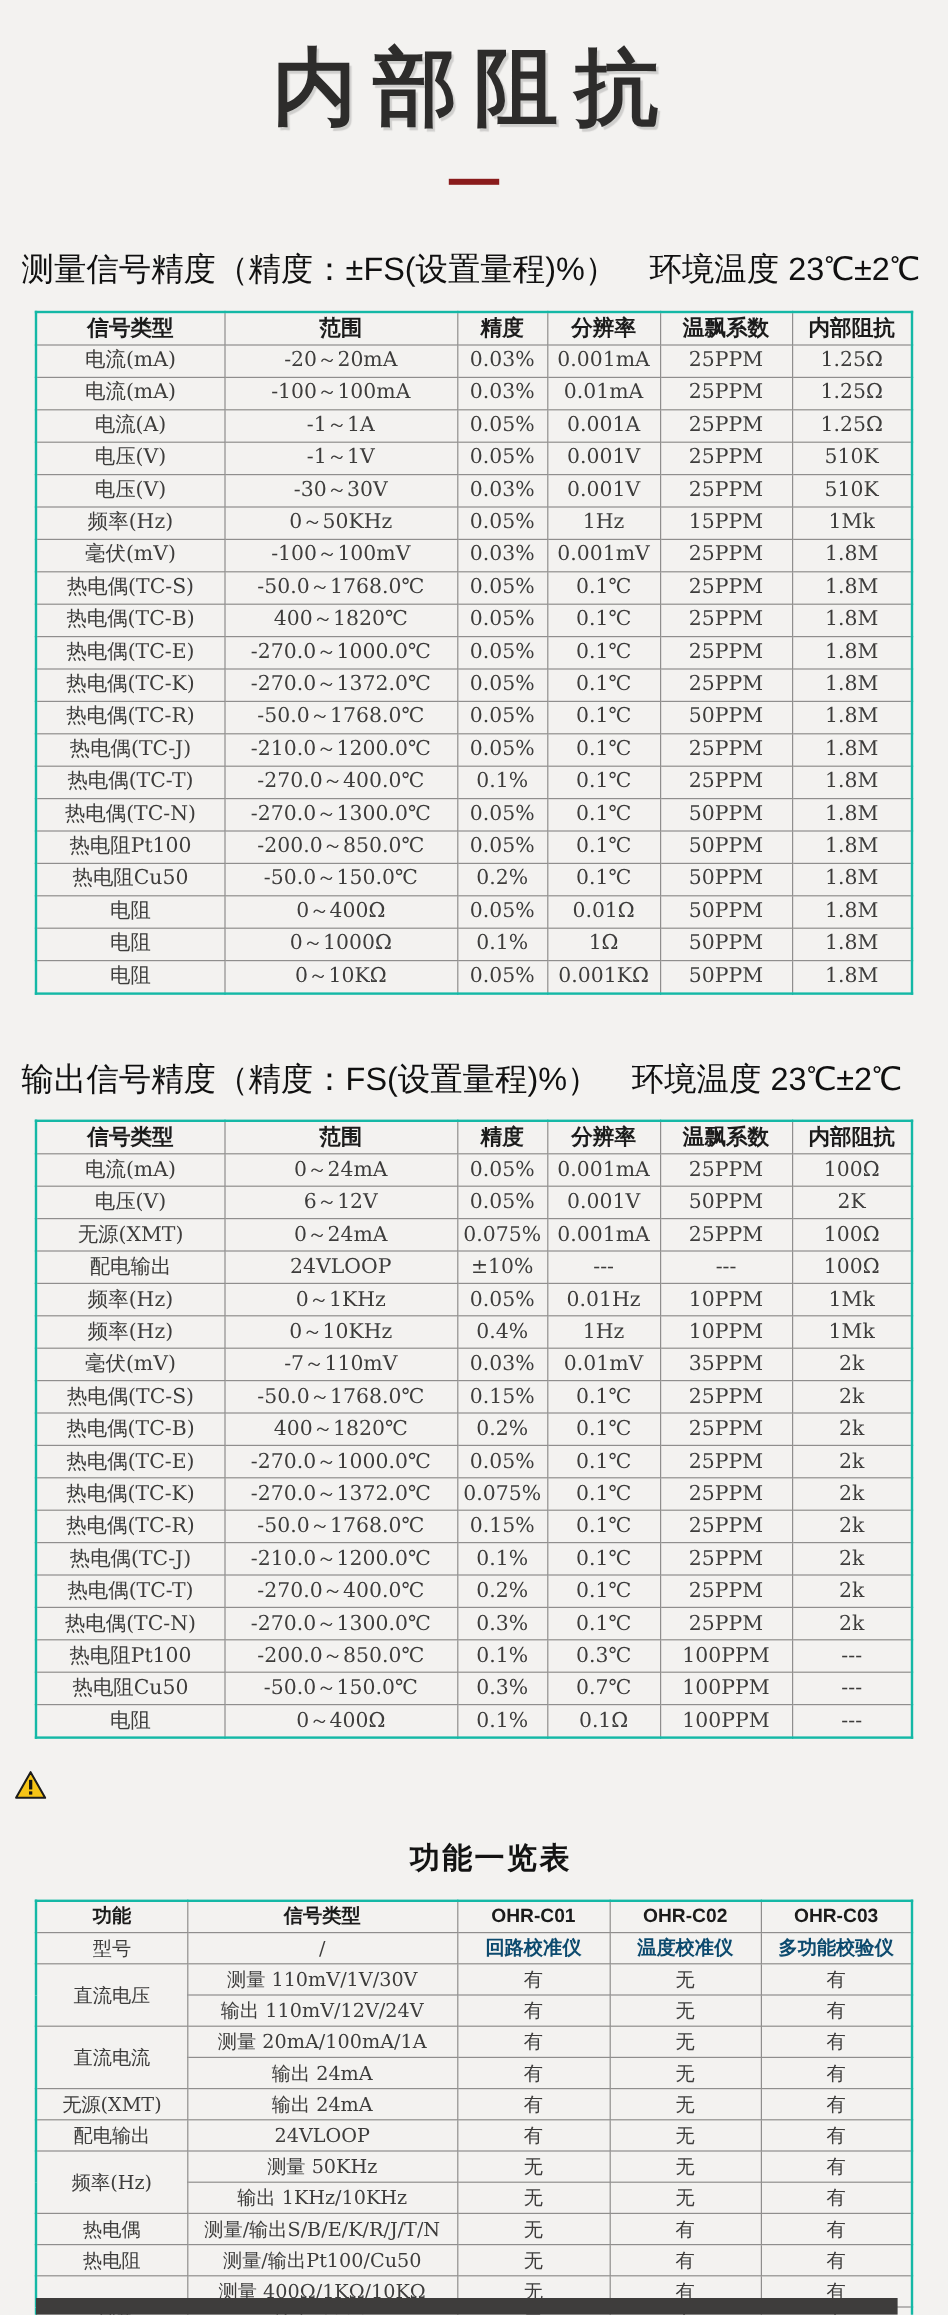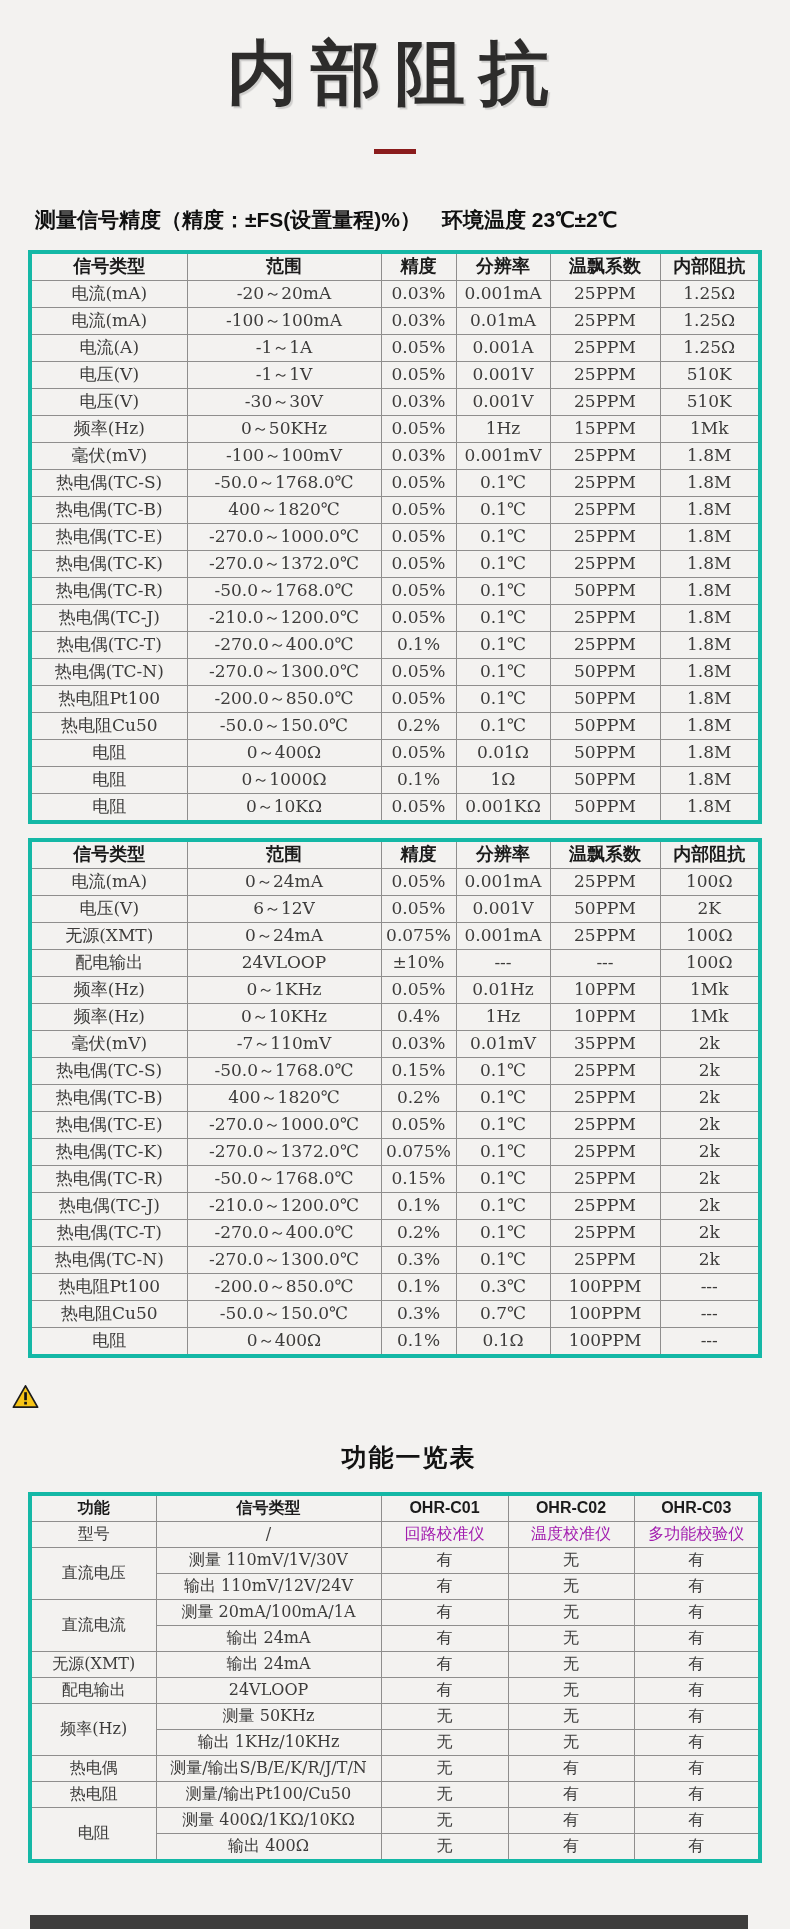--- a/index.html
+++ b/index.html
@@ -15,59 +15,59 @@
     font-size:70px;
     font-weight:900;
     letter-spacing:14px;
     margin:28px 0 0;
     color:#2d2c2b;
     line-height:1.3;
     text-shadow:2px 2px 1px rgba(0,0,0,0.15);
   }
   .title-dash{width:42px;height:5px;margin:30px auto 0;}
   .sec-heading{
-    font-size:21px;
-    font-weight:bold;
+    font-size:27px;
+    font-weight:normal;
     color:#101010;
-    margin:50px 17px 0;
+    margin:50px 0 0;
     padding:0 18px;
     line-height:1.5;
   }
   table{
     border-collapse:collapse;
     table-layout:fixed;
     width:730px;
     margin:14px auto 0;
     font-family:"DejaVu Serif","Liberation Serif",serif;
     font-size:17px;
     color:#3d3c3b;
-    border:4px solid #14b8a6;
+    border:2px solid #14b8a6;
   }
   th,td{
     border:1px solid #8f8e8d;
     text-align:center;
     vertical-align:middle;
     height:26px;
     padding:0 2px;
     line-height:1.2;
     overflow:hidden;
     white-space:nowrap;
   }
   thead th{
     font-family:"Liberation Sans",sans-serif;
     font-weight:bold;
     font-size:18px;
     color:#1b1b1b;
   }
   .func-table th,.func-table td{height:25px;font-size:16px;}
   .model-cell{
     font-family:"Liberation Sans",sans-serif;
-    font-weight:normal;
+    font-weight:bold;
     font-size:17px;
-    color:#a21caf;
+    color:#0c4a6e;
   }
   .note-row{
     display:flex;
     align-items:center;
     gap:9px;
     margin:26px 0 0;
     padding:0 12px;
   }
   .note-text{
     font-size:17px;
@@ -281,20 +281,21 @@
             <td>0.05%</td>
             <td>0.001KΩ</td>
             <td>50PPM</td>
             <td>1.8M</td>
           </tr>
         </tbody>
     </table>
   </section>
 
   <section>
+    <h2 class="sec-heading">输出信号精度（精度：FS(设置量程)%）　环境温度 23℃±2℃</h2>
     <table class="spec-table">
       <colgroup>
         <col style="width:157px">
           <col style="width:194px">
           <col style="width:75px">
         <col style="width:94px">
           <col style="width:110px">
           <col style="width:100px">
       </colgroup>
       <thead>

